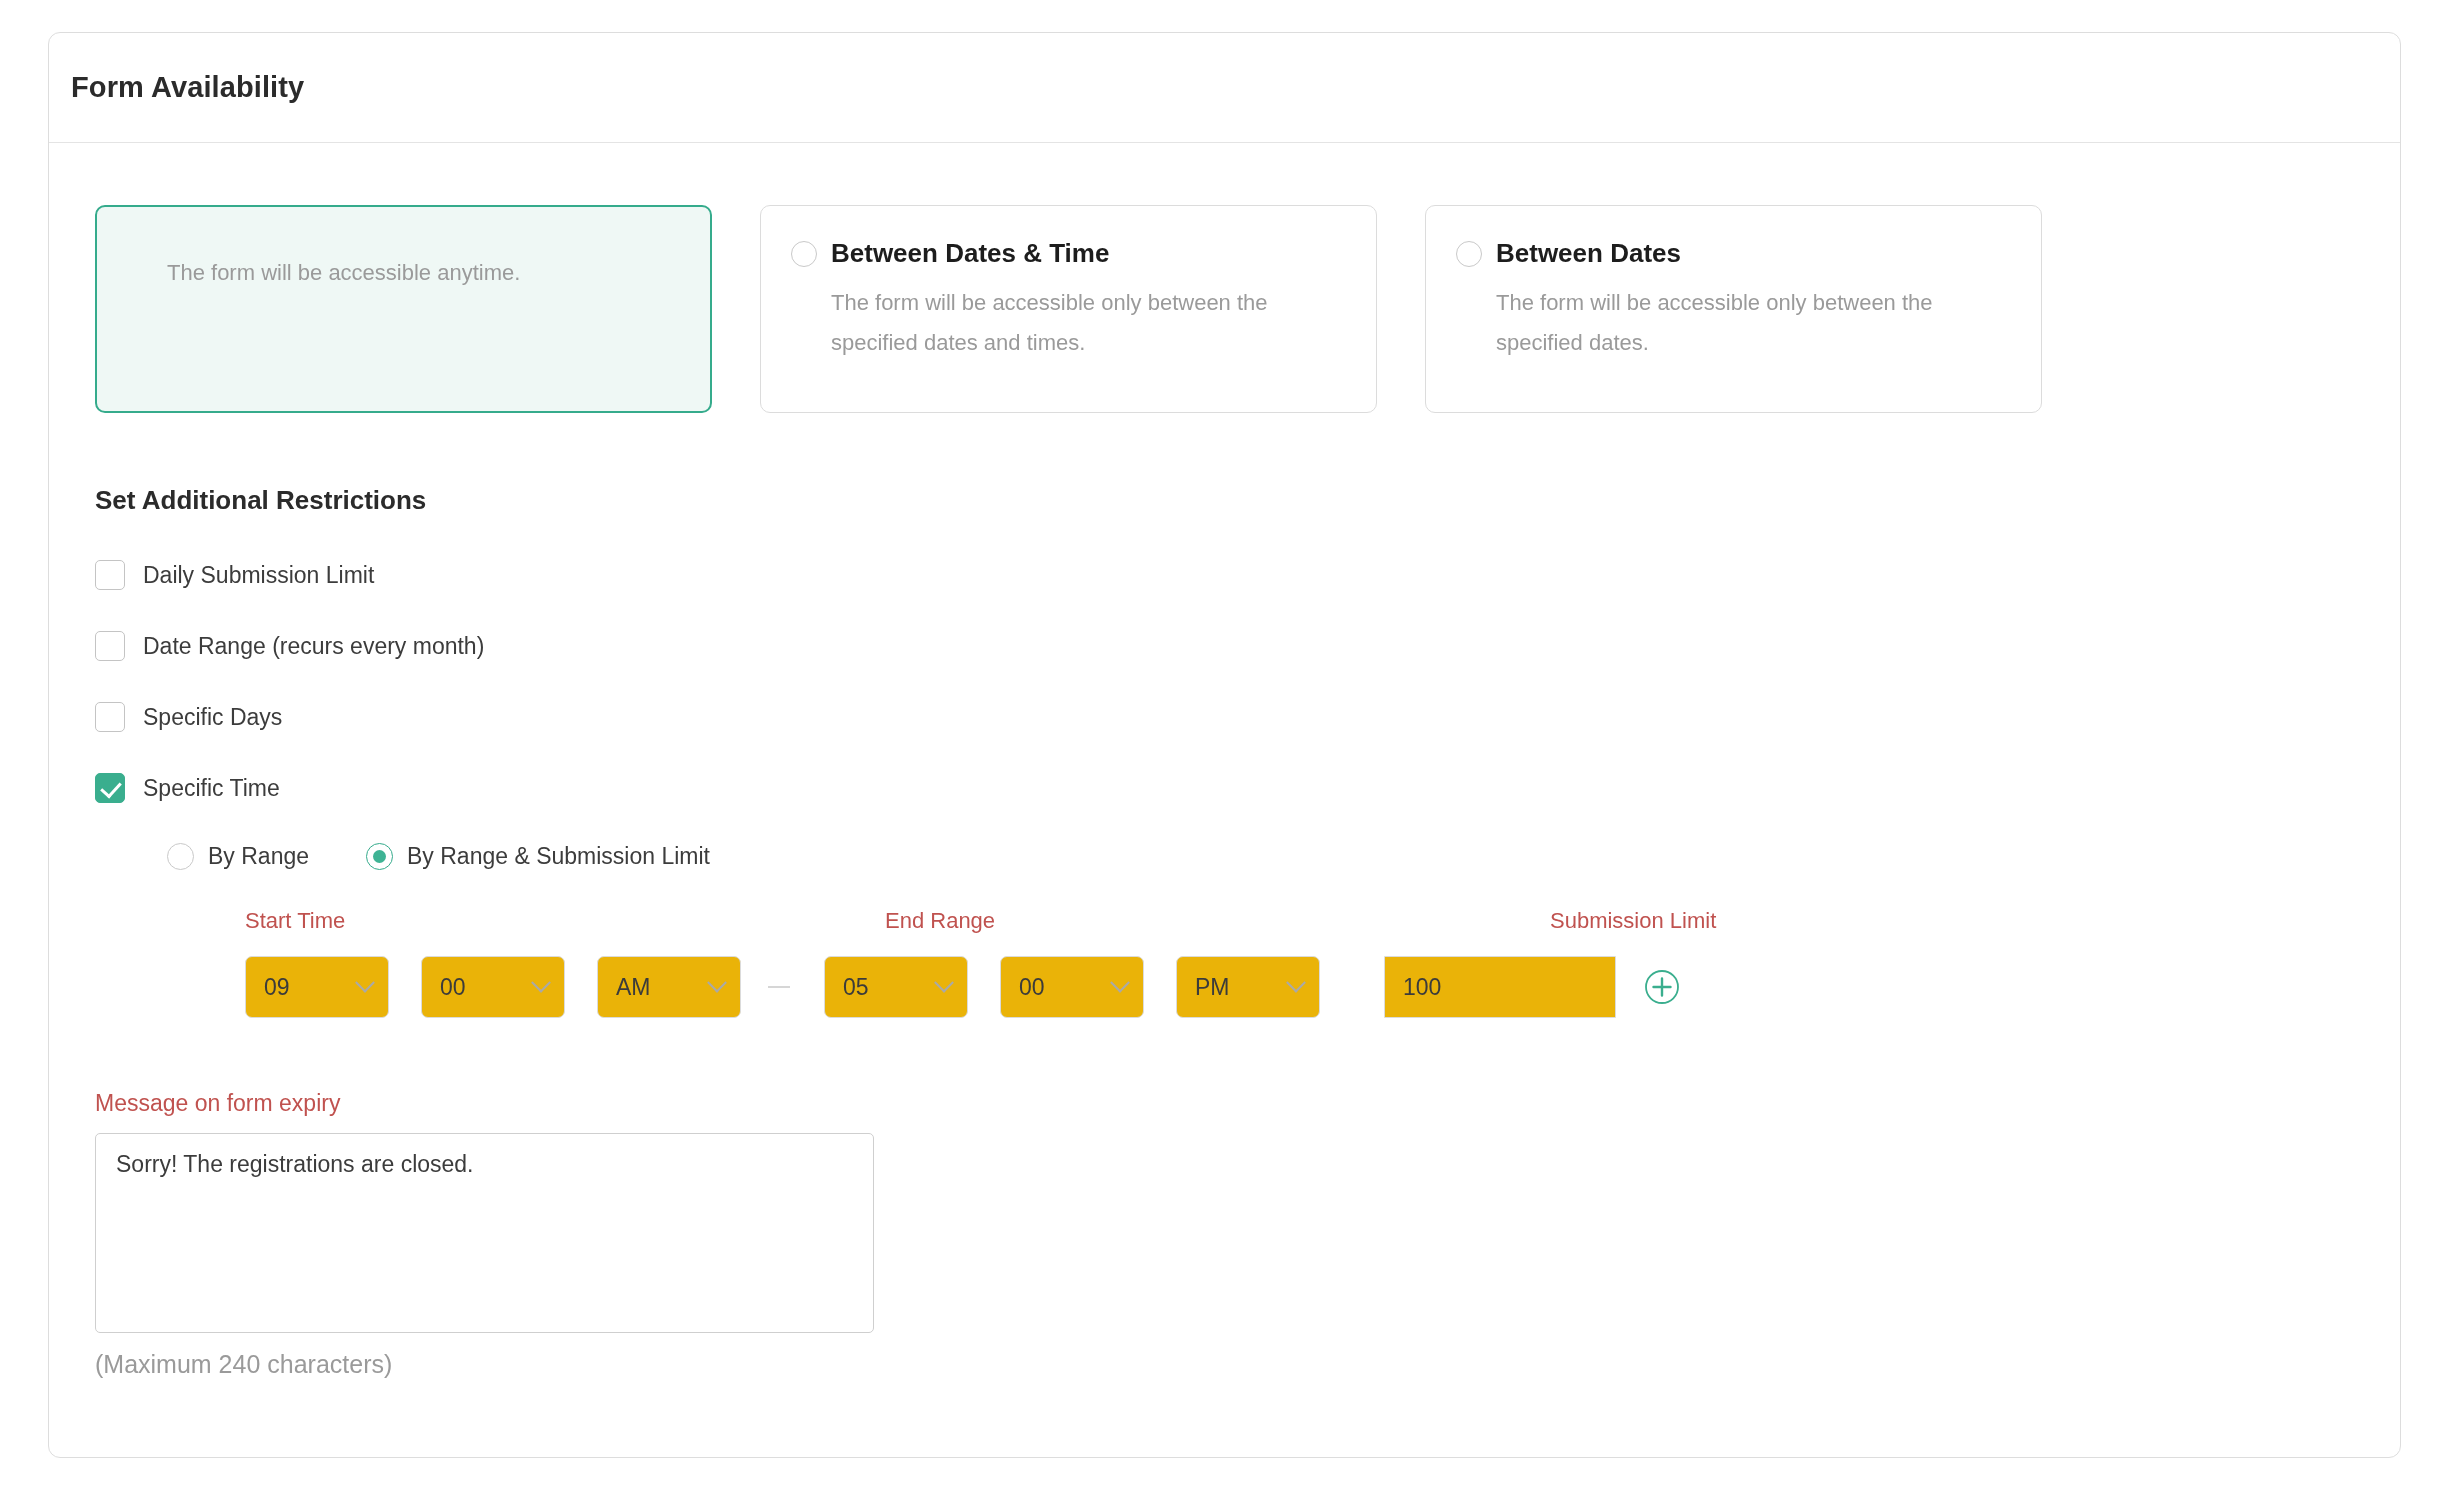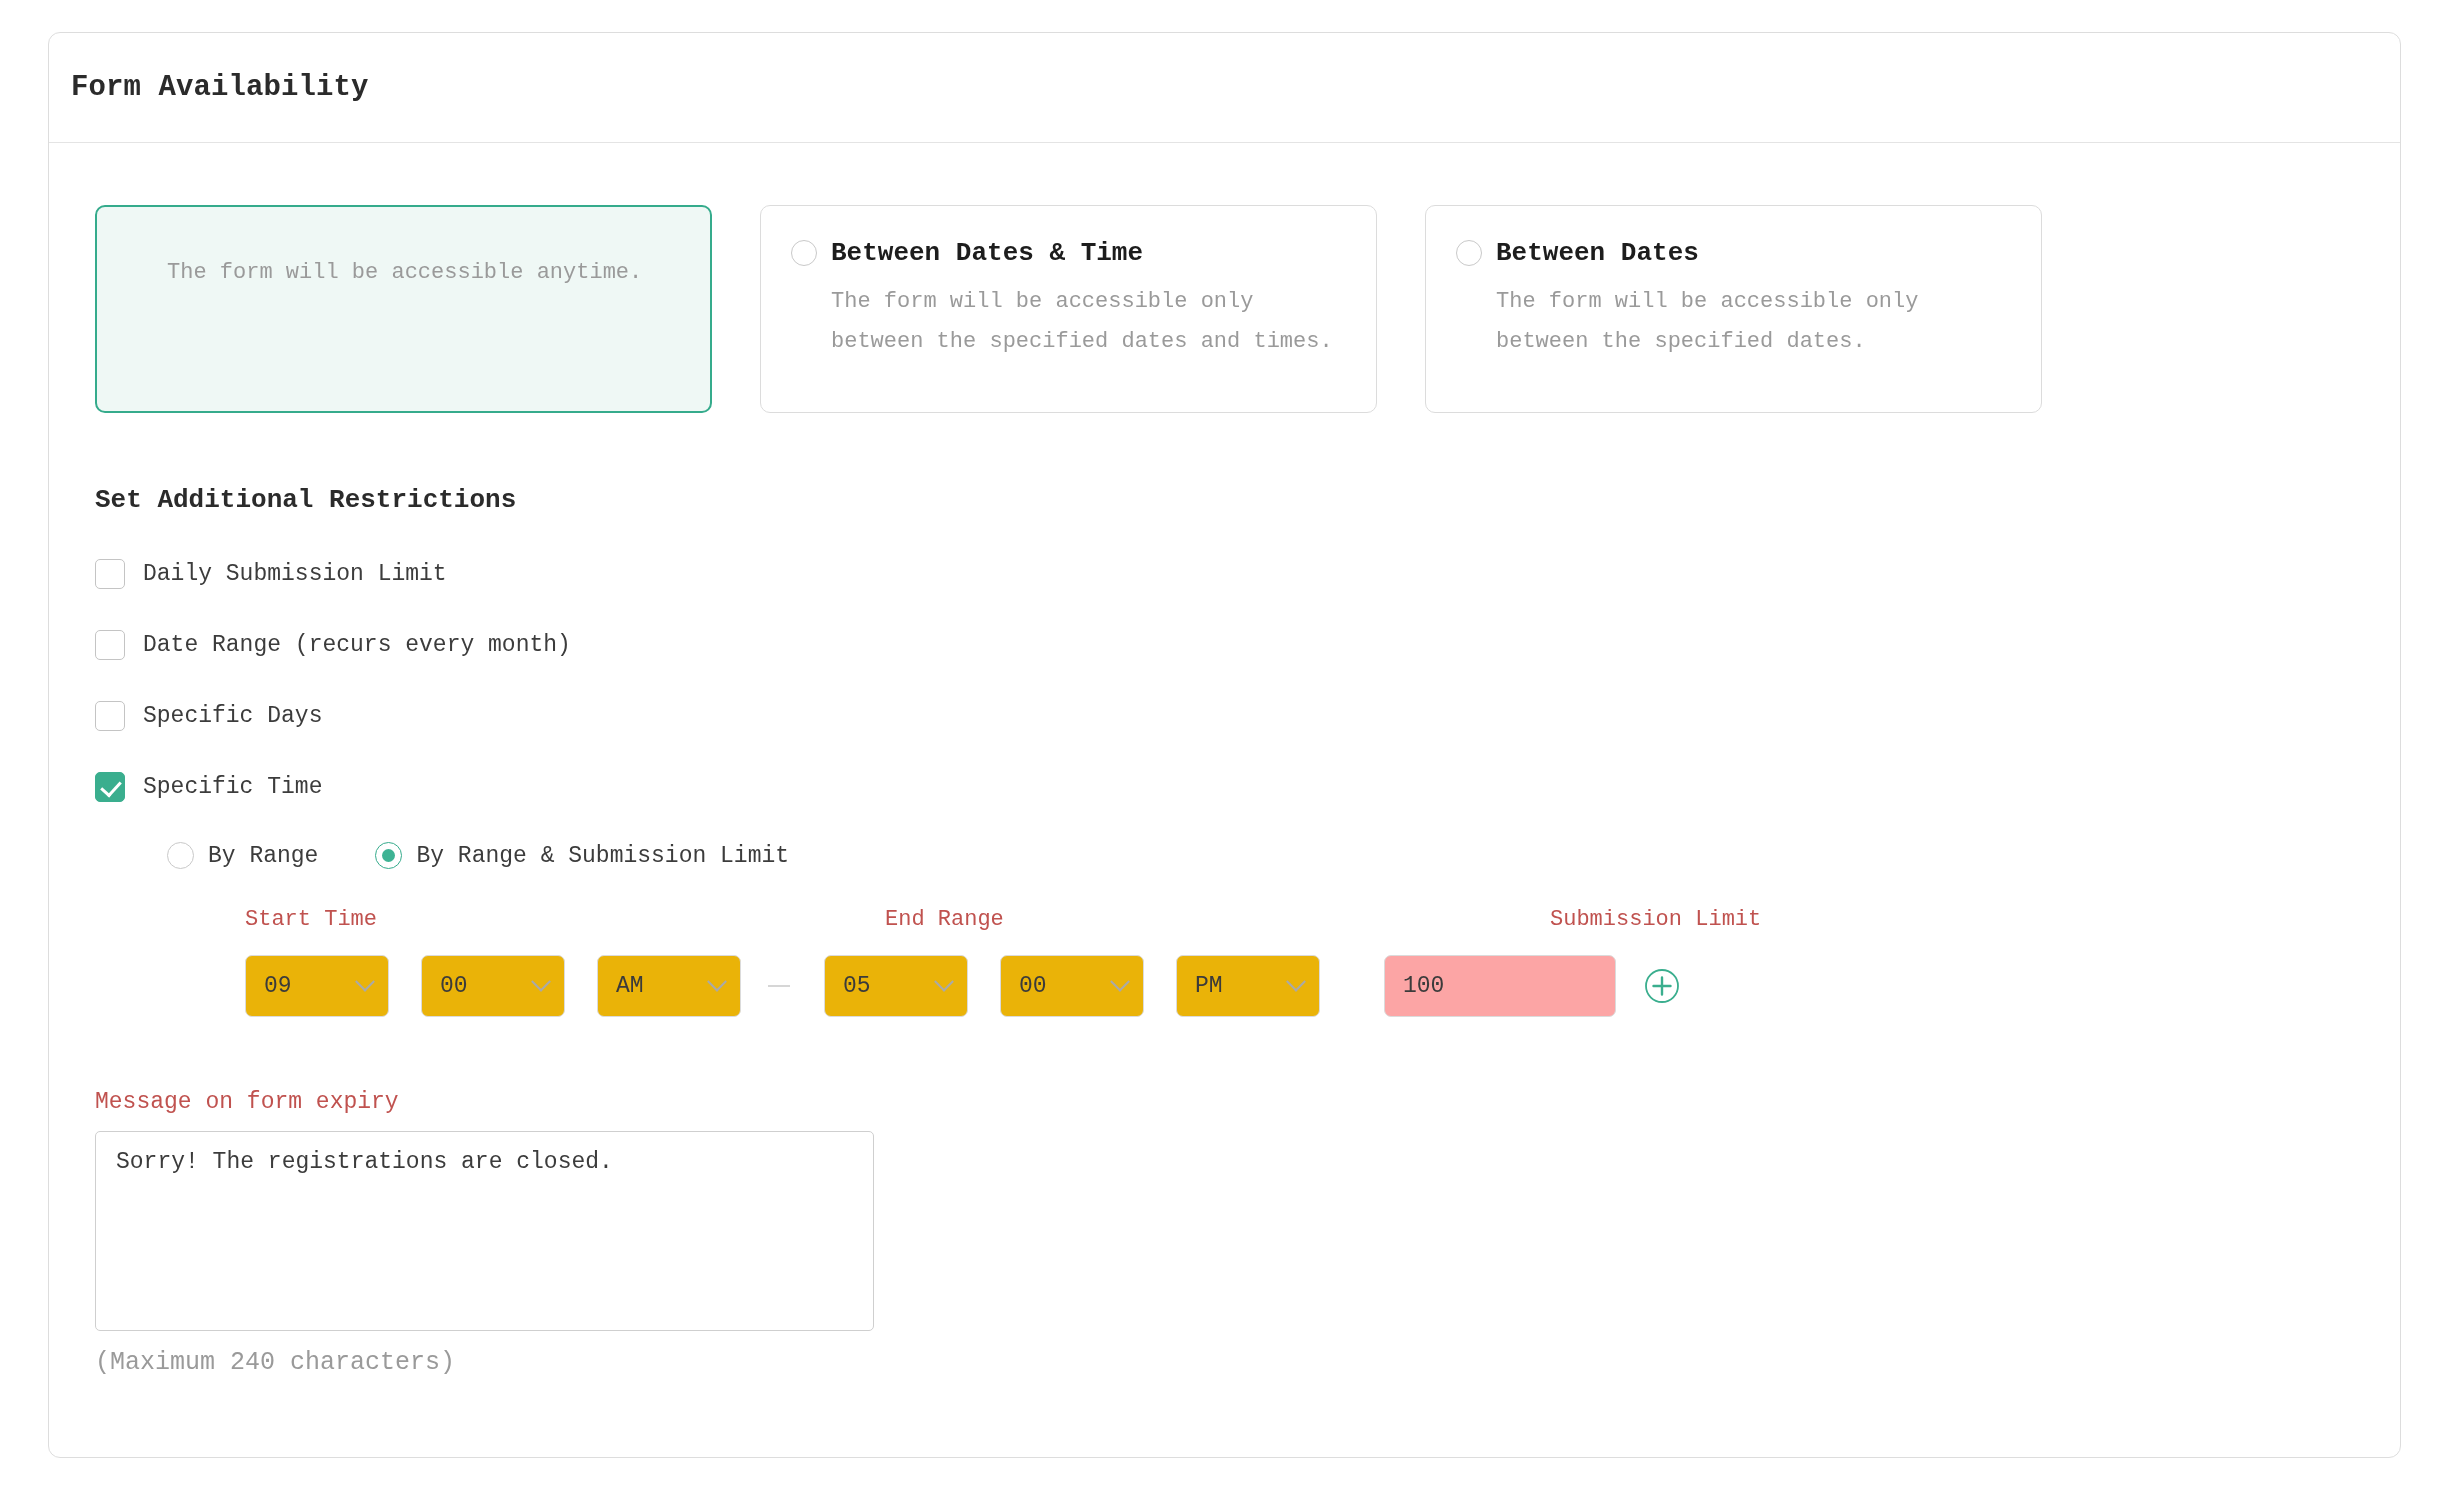--- a/index.html
+++ b/index.html
@@ -19,21 +19,20 @@
   
   .panel {
     position: absolute;
     left: 48px;
     top: 32px;
     width: 2353px;
     height: 1426px;
     background: #ffffff;
     border: 1.5px solid #dddddd;
     border-radius: 12px;
-    font-family: Liberation Mono, monospace;
   }
   .panel-header {
     height: 110px;
     border-bottom: 1.5px solid #e4e4e4;
     display: flex;
     align-items: center;
     padding-left: 22px;
   }
   .panel-title {
     font-size: 29px;
@@ -224,22 +223,22 @@
     width: 22px;
     height: 2px;
     background: #d6d6d6;
     margin: 0 27px;
     flex: 0 0 auto;
   }
   .limit-input {
     width: 232px;
     height: 62px;
     border: 1.5px solid #dbdbdb;
-    border-radius: 7px;
-    background: #fca5a5;
+    border-radius: 1px;
+    background: #eab308;
     display: flex;
     align-items: center;
     padding: 0 18px;
     margin-left: 64px;
     font-size: 23px;
     color: #3b3b3b;
     cursor: text;
   }
   .add-btn {
     width: 36px;

